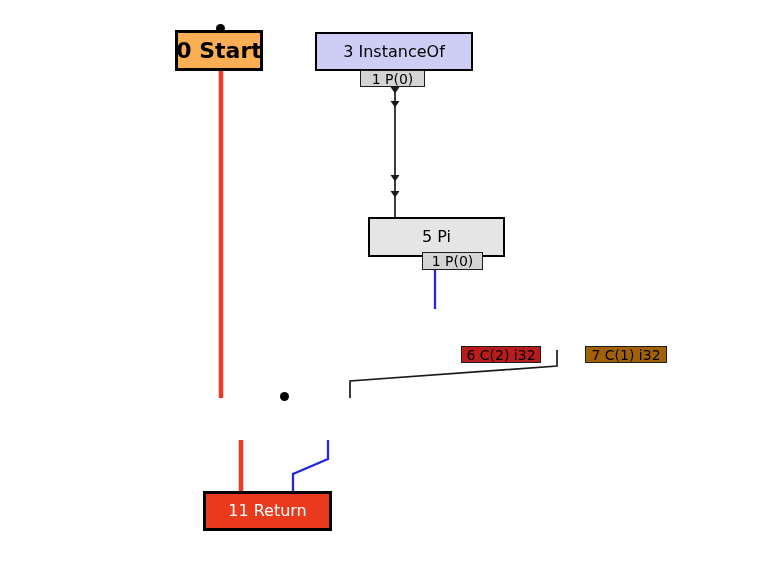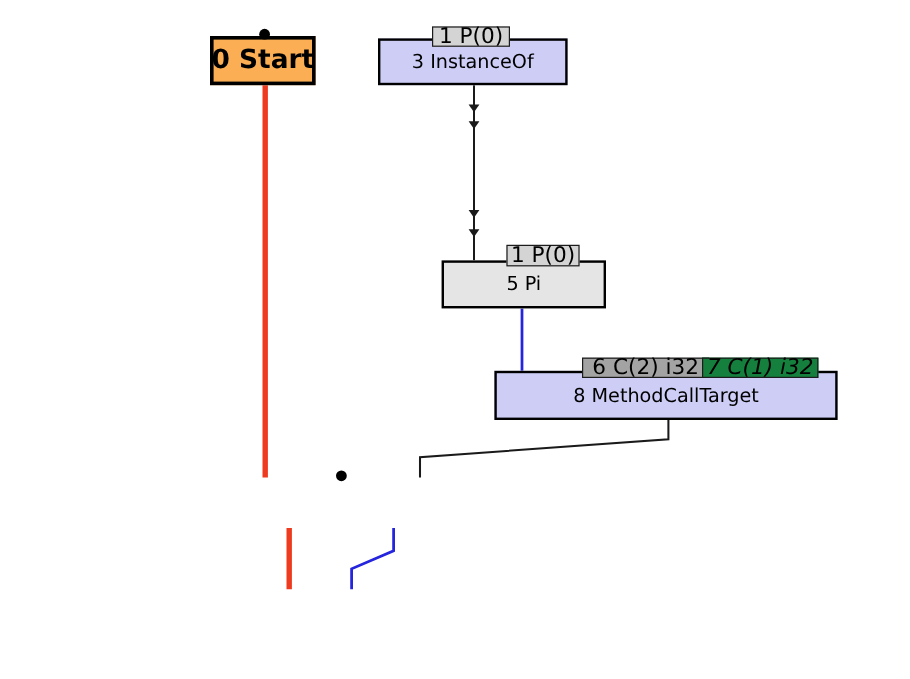--- a/index.html
+++ b/index.html
@@ -13,21 +13,21 @@
     border:2px solid #000;color:#000;
     display:flex;align-items:center;justify-content:center;
     font-size:16px;line-height:1;white-space:nowrap;
   }
   .node.thick{border-width:3px;}
   .node.bold{font-weight:bold;font-size:22px;}
   .slot{
     position:absolute;box-sizing:border-box;z-index:3;
     border:1.5px solid #1c1c1c;color:#000;
     display:flex;align-items:center;justify-content:center;
-    font-size:18px;line-height:1;white-space:nowrap;overflow:visible;
+    font-size:14px;line-height:1;white-space:nowrap;overflow:visible;margin-top:48px;
   }
   .dot{
     position:absolute;z-index:4;width:9px;height:9px;
     border-radius:50%;background:#000;
   }
 </style>
 </head>
 <body>
 
 <div class="canvas" style="background-color: rgb(255, 255, 255);">
@@ -45,28 +45,28 @@
     <polyline points="328,440 328,459 293,474 293,491" fill="none" stroke-width="2.3" stroke="#2525DE"></polyline>
   </svg>
 
   <div class="node thick bold" style="left: 175px; top: 30px; width: 88px; height: 41px; background-color: rgb(251, 174, 84);">0 Start</div>
 
   <div class="node" style="left: 315px; top: 32px; width: 158px; height: 39px; background-color: rgb(205, 205, 246);">3 InstanceOf</div>
 
 
   <div class="node" style="left: 368px; top: 217px; width: 137px; height: 40px; background-color: #e5e5e5;">5 Pi</div>
 
-  <div class="node" style="left: 412px; top: 309px; width: 286px; height: 41px; background-color: rgb(205, 205, 246);">8 MethodCallTarget</div>
 
 
+  <div class="node thick" style="left: 203px; top: 491px; width: 129px; height: 40px; background-color: rgb(233, 58, 29); color: rgb(255, 255, 255);">11 Return</div>
 
   <div class="slot" style="left: 360px; top: 22px; width: 65px; height: 17px; background-color: rgb(212, 212, 212);">1 P(0)</div>
 
   <div class="slot" style="left: 422px; top: 204px; width: 61px; height: 18px; background-color: rgb(212, 212, 212);">1 P(0)</div>
 
-  <div class="slot" style="left: 485px; top: 298px; width: 106px; height: 17px; background-color: #a3a3a3;">6 C(2) i32</div>
+  <div class="slot" style="left: 461px; top: 298px; width: 80px; height: 17px; background-color: #b91c1c;">6 C(2) i32</div>
 
-  <div class="slot" style="left: 585px; top: 298px; width: 97px; height: 17px; background-color: #15803d; font-style: italic;">7 C(1) i32</div>
+  <div class="slot" style="left: 585px; top: 298px; width: 82px; height: 17px; background-color: #a16207;">7 C(1) i32</div>
 
   <div class="dot" style="left:216px;top:24px;"></div>
   <div class="dot" style="left:280px;top:392px;"></div>
 
 </div>
 
 </body></html>

